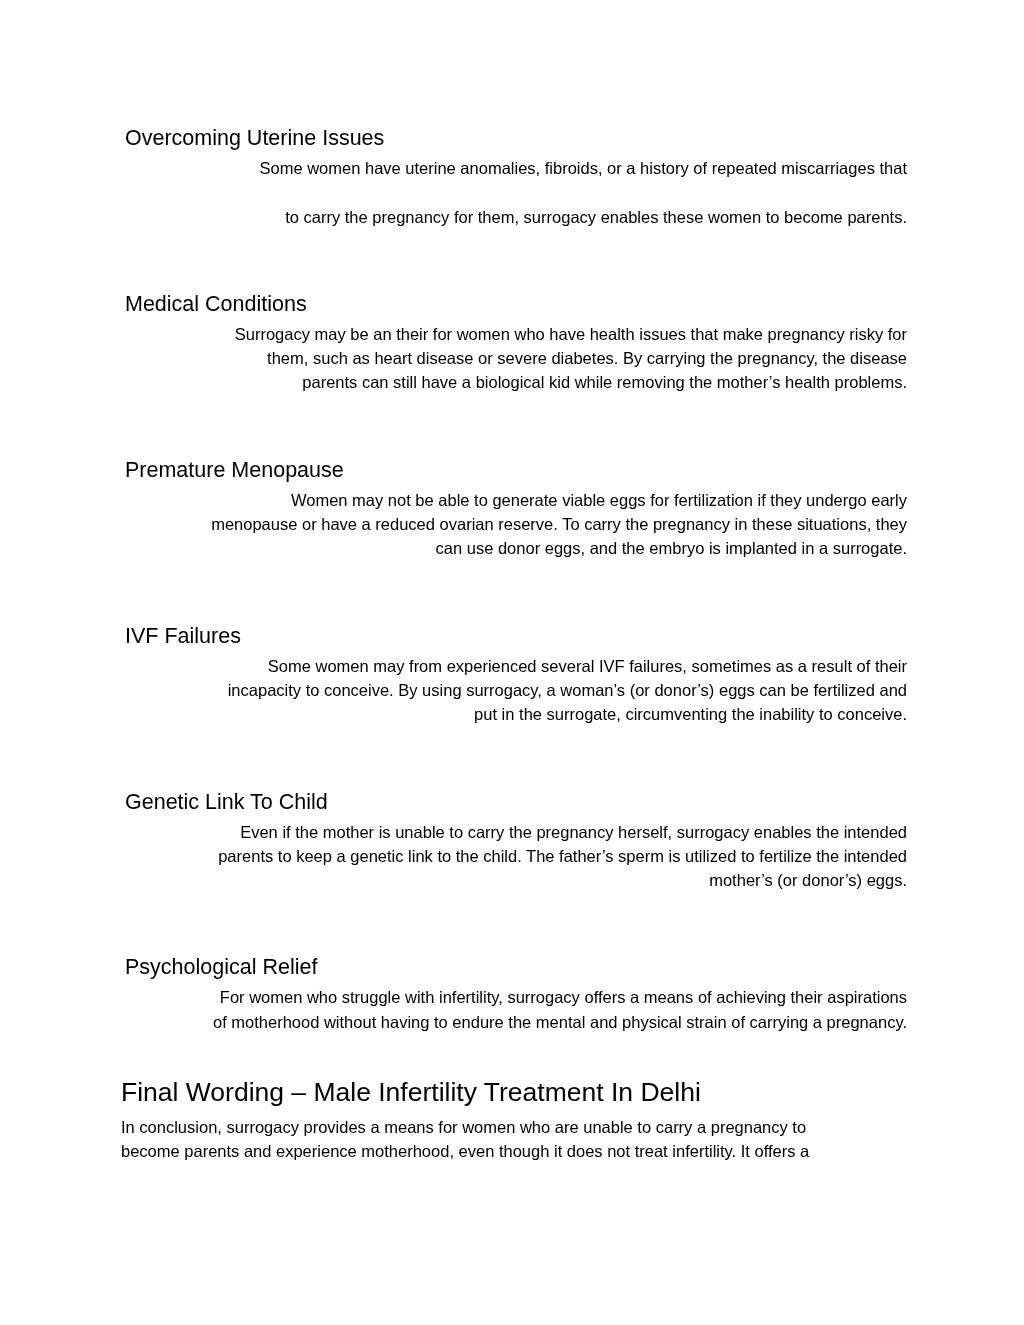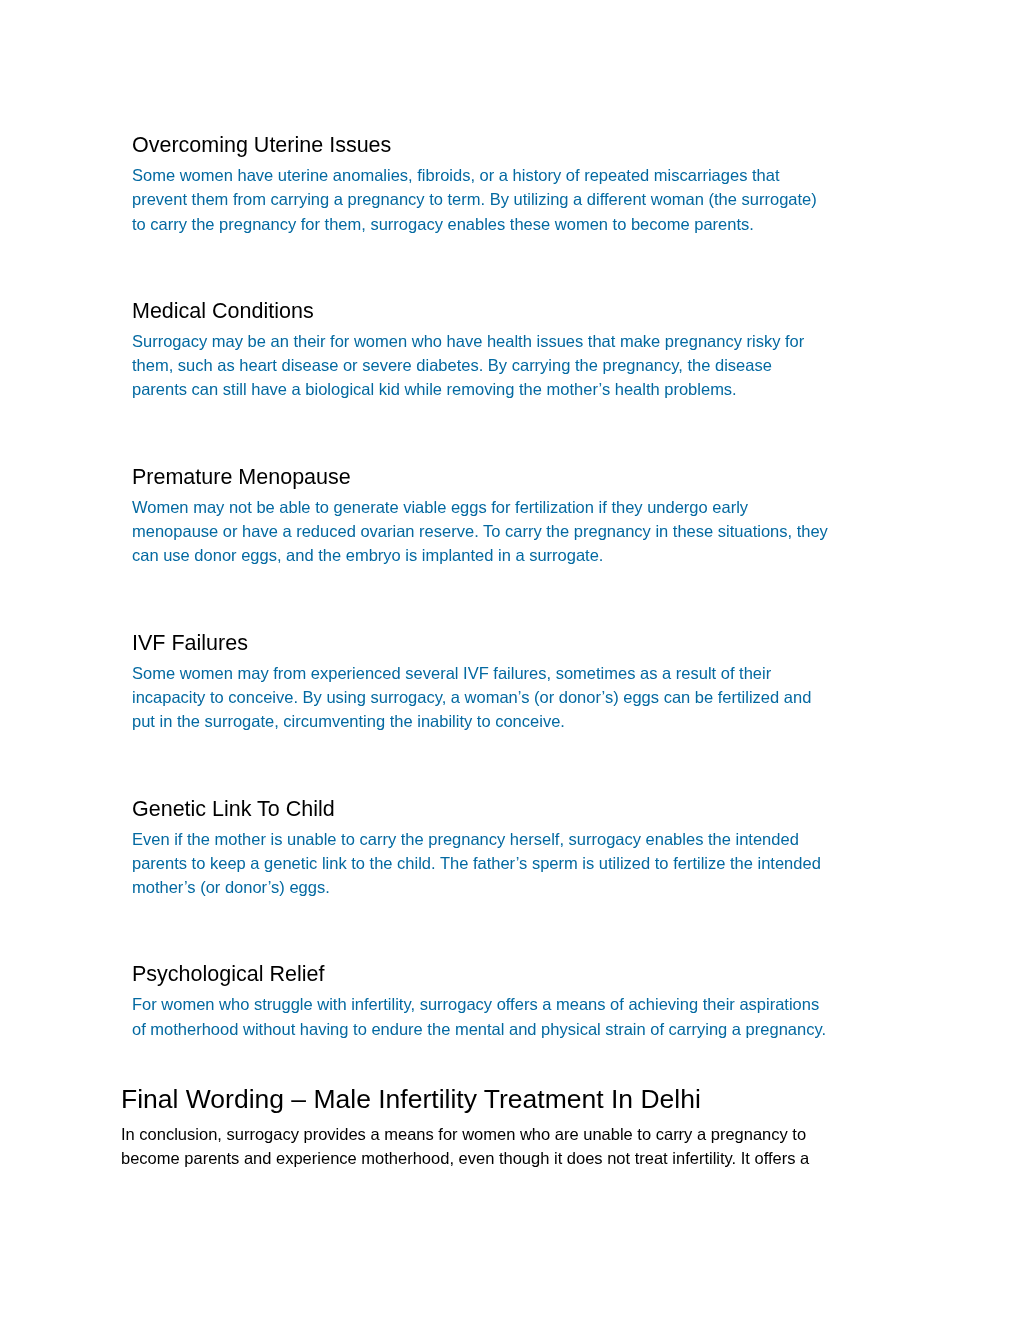--- a/index.html
+++ b/index.html
@@ -15,36 +15,37 @@
       font-family: "Liberation Sans", sans-serif;
       color: #000000;
     }
     .page {
       position: absolute;
       left: 121px;
       top: 120px;
       width: 790px;
     }
     .section {
-      margin: 11px;
+      margin: 4px;
     }
     .section h2 {
       font-family: "Liberation Sans", sans-serif;
       font-weight: normal;
       font-size: 21.5px;
       line-height: 28px;
       margin: 0 0 4px 0;
       color: #000;
     }
     .section p {
       font-family: "Liberation Sans", sans-serif;
       font-size: 16.5px;
       line-height: 24.3px;
       margin: 0;
-      color: #0369a1;
+      color: #000000;
+      text-align: right;
     }
     .section + .section {
       margin-top: 61px;
     }
     .final {
       margin-top: 41px;
     }
     .final h1 {
       font-family: "Liberation Sans", sans-serif;
       font-weight: normal;
@@ -62,21 +63,21 @@
   </style>
 </head>
 <body>
 
 <div class="page">
 
   <div class="section">
     <h2>Overcoming Uterine Issues</h2>
     <p>
       <span>Some women have uterine anomalies, fibroids, or a history of repeated miscarriages that</span><br>
-      <span>prevent them from carrying a pregnancy to term. By utilizing a different woman (the surrogate)</span><br>
+      <br>
       <span>to carry the pregnancy for them, surrogacy enables these women to become parents.</span>
     </p>
   </div>
 
   <div class="section">
     <h2>Medical Conditions</h2>
     <p>
       <span>Surrogacy may be an their for women who have health issues that make pregnancy risky for</span><br>
       <span>them, such as heart disease or severe diabetes. By carrying the pregnancy, the disease</span><br>
       <span>parents can still have a biological kid while removing the mother’s health problems.</span>

